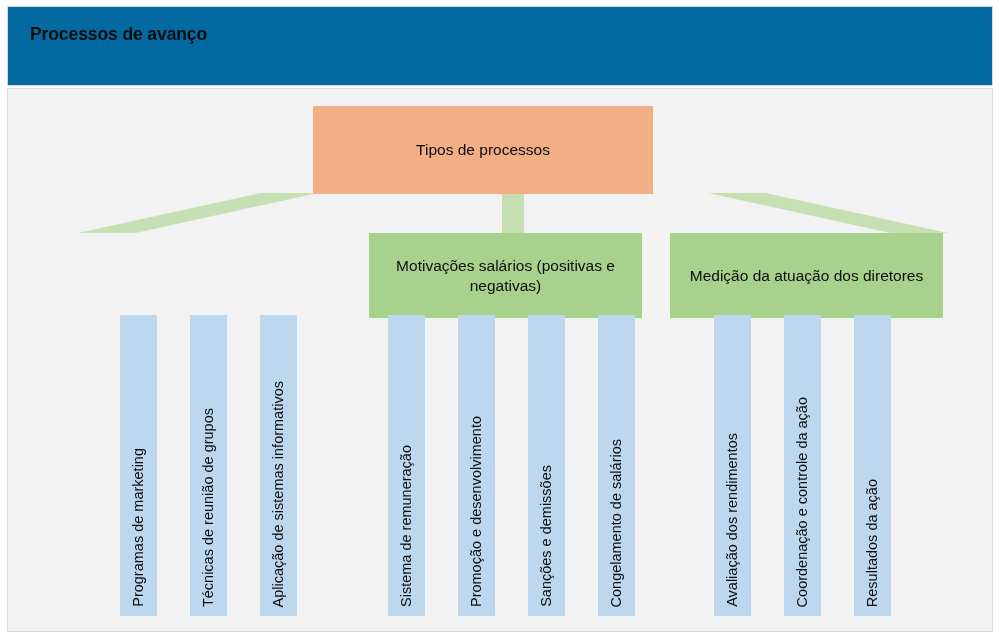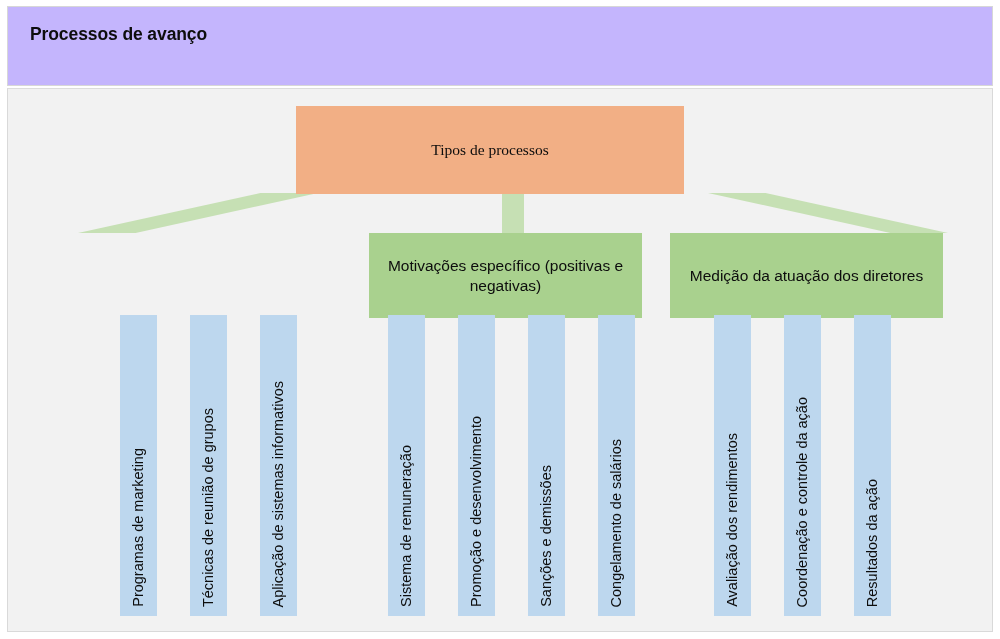--- a/index.html
+++ b/index.html
@@ -18,21 +18,21 @@
     background: #ffffff;
   }
 
   
   .header-band {
     position: absolute;
     left: 7px;
     top: 6px;
     width: 986px;
     height: 80px;
-    background: #c4b5fd;
+    background: #0369a1;
     border: 1px solid #d7d7d7;
   }
   .header-title {
     position: absolute;
     left: 22px;
     top: 17px;
     font-size: 17.5px;
     font-weight: bold;
     color: #0d0d0d;
     letter-spacing: -0.1px;
@@ -111,27 +111,27 @@
   <div class="header-band">
     <div class="header-title">Processos de avanço</div>
   </div>
 
   <div class="canvas">
 
     <div class="connector diag-left" style="left:70px; top:104px; width:240px; height:40px;"></div>
     <div class="connector" style="left:494px; top:104px; width:22px; height:40px;"></div>
     <div class="connector diag-right" style="left:700px; top:104px; width:240px; height:40px;"></div>
 
-    <div class="node root" style="left:288px; top:17px; width:388px; height:88px;font-family:Liberation Serif, serif;">
+    <div class="node root" style="left:305px; top:17px; width:340px; height:88px;">
       <span>Tipos de processos</span>
     </div>
 
 
     <div class="node branch" style="left:361px; top:144px; width:273px; height:85px;">
-      <span>Motivações específico (positivas e negativas)</span>
+      <span>Motivações salários (positivas e negativas)</span>
     </div>
 
     <div class="node branch" style="left:662px; top:144px; width:273px; height:85px;">
       <span>Medição da atuação dos diretores</span>
     </div>
 
     <div class="node leaf" style="left:112px; top:226px; width:37px; height:301px;">
       <span class="vtext">Programas de marketing</span>
     </div>
     <div class="node leaf" style="left:182px; top:226px; width:37px; height:301px;">

